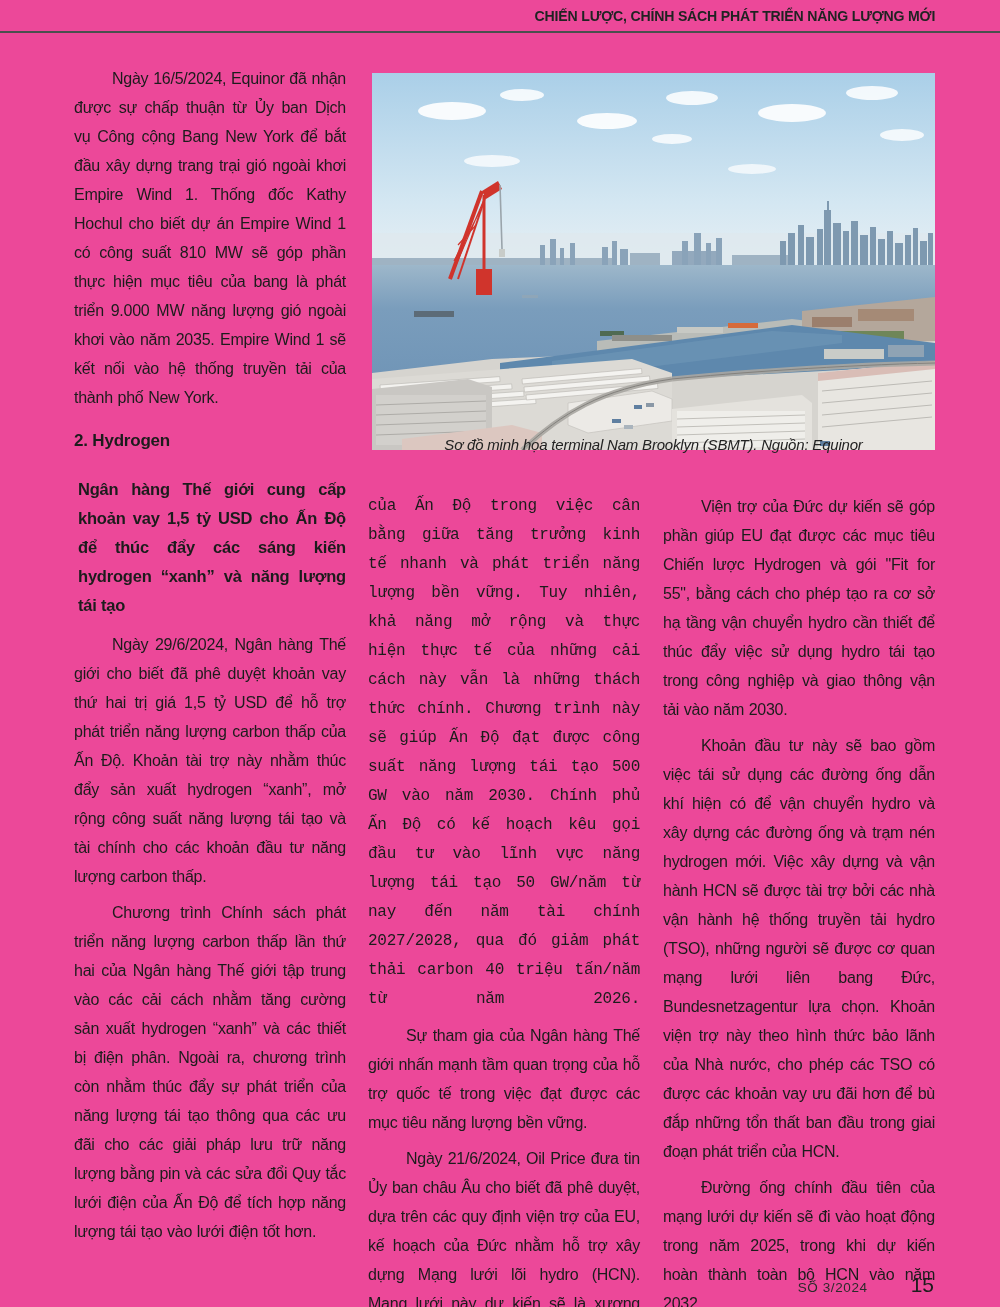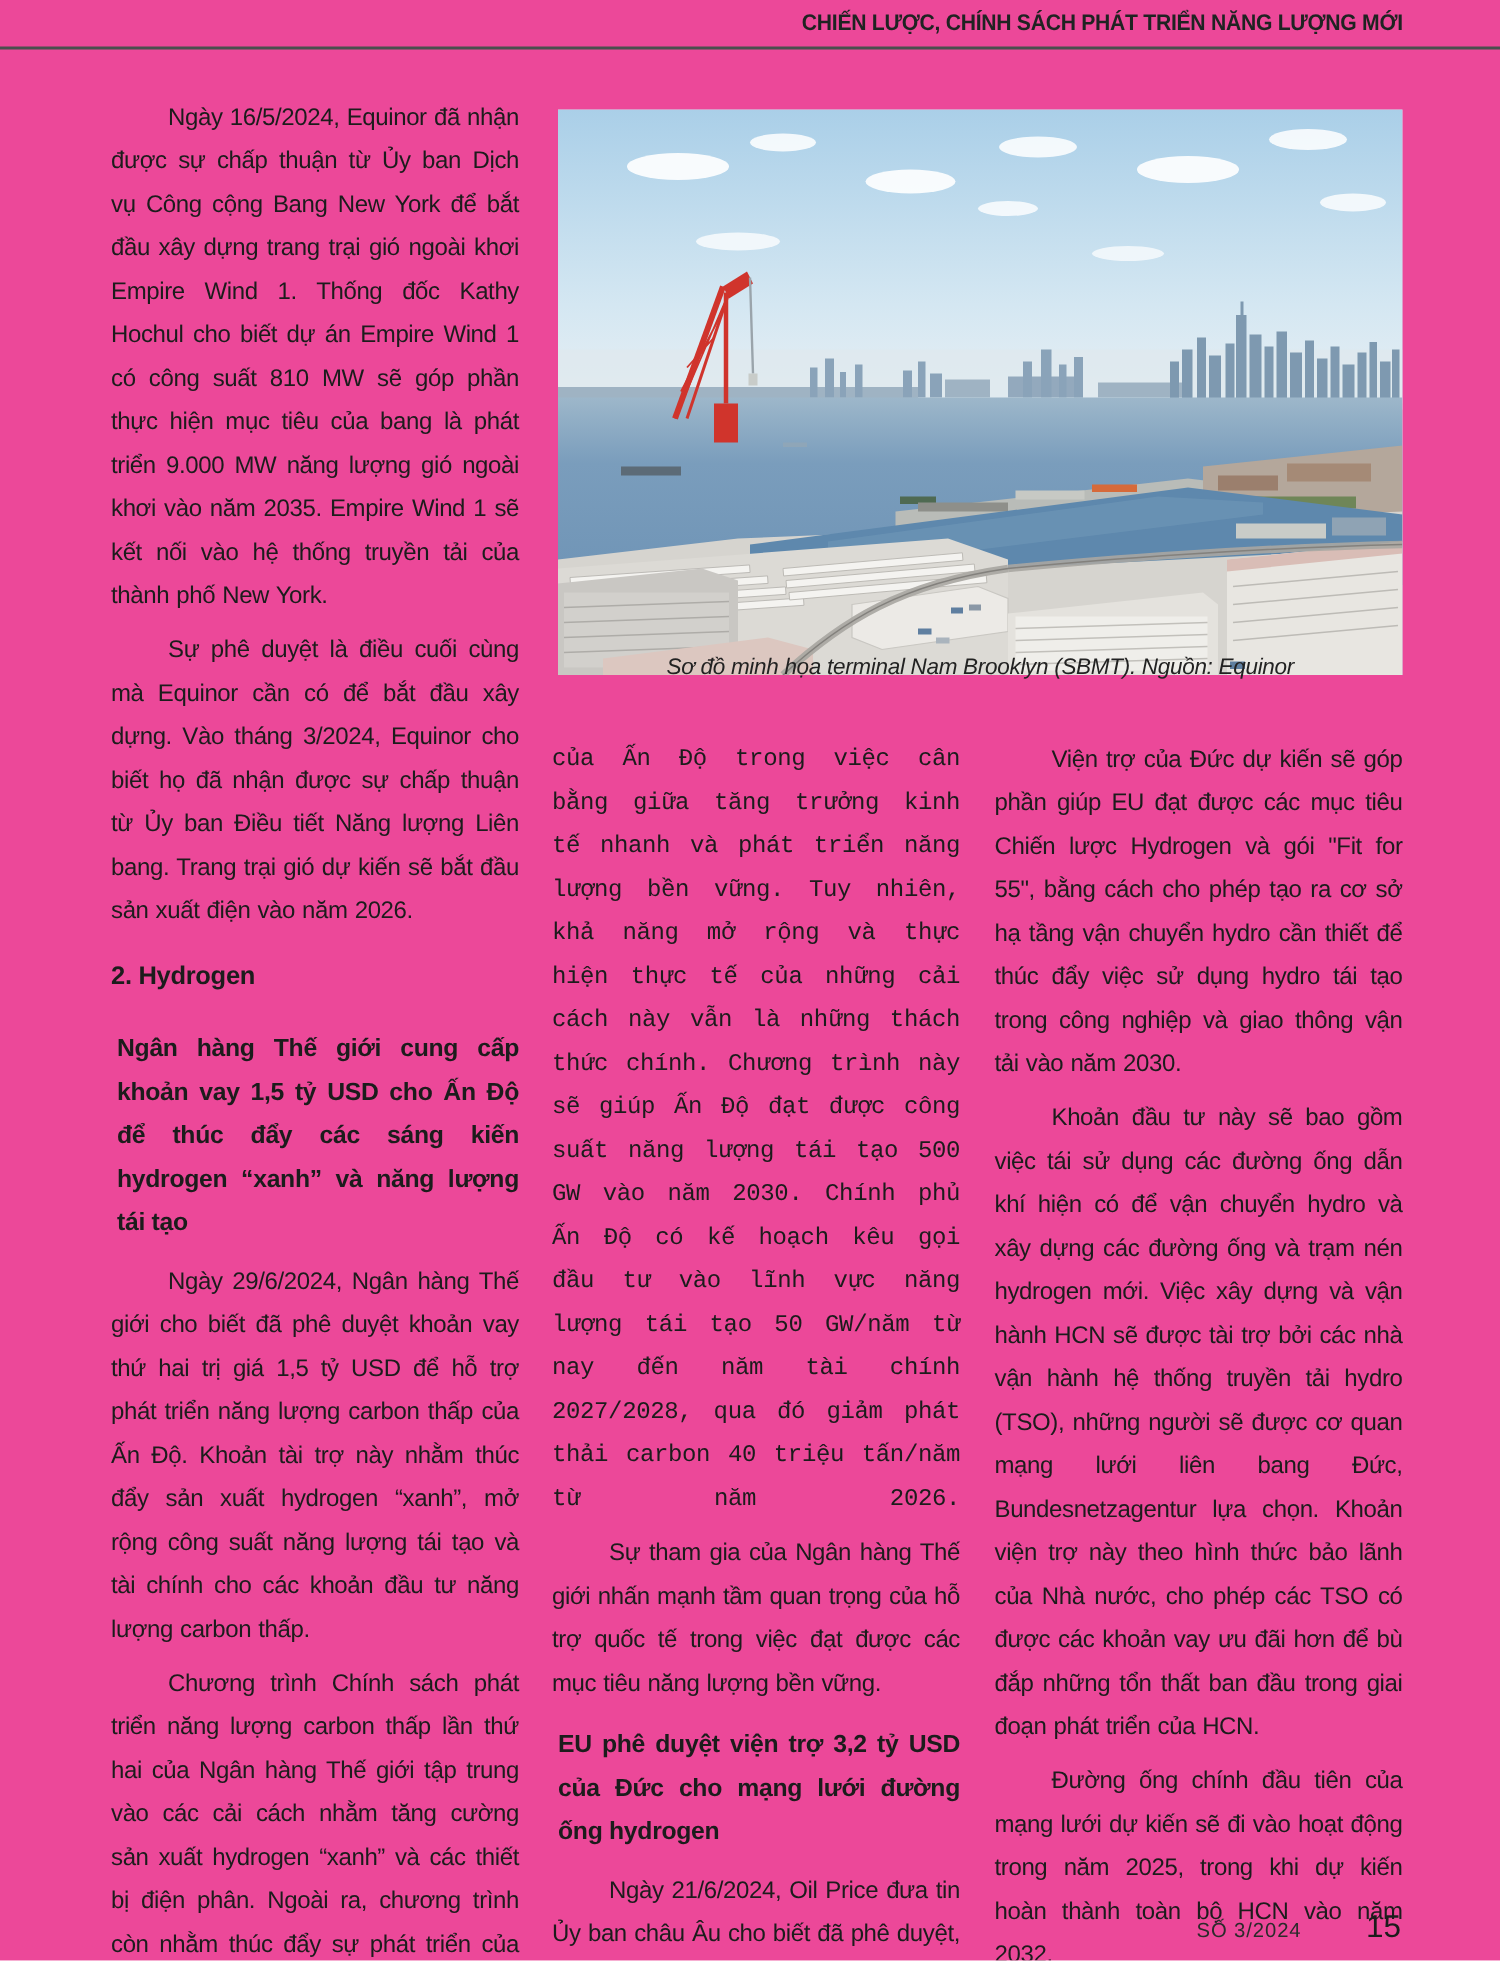--- a/index.html
+++ b/index.html
@@ -226,32 +226,30 @@
         <line x1="128" y1="112" x2="130" y2="176" stroke="#9aa4ab" stroke-width="1.6"></line>
         <rect x="127" y="176" width="6" height="8" fill="#c8ccc9" stroke="none"></rect>
         <line x1="112" y1="196" x2="112" y2="122" stroke-width="3"></line>
       </g>
     </svg>
   </figure>
   <figcaption class="caption">Sơ đồ minh họa terminal Nam Brooklyn (SBMT). Nguồn: Equinor</figcaption>
 
   <div class="col col-left">
     <p class="para indent">Ngày 16/5/2024, Equinor đã nhận được sự chấp thuận từ Ủy ban Dịch vụ Công cộng Bang New York để bắt đầu xây dựng trang trại gió ngoài khơi Empire Wind 1. Thống đốc Kathy Hochul cho biết dự án Empire Wind 1 có công suất 810 MW sẽ góp phần thực hiện mục tiêu của bang là phát triển 9.000 MW năng lượng gió ngoài khơi vào năm 2035. Empire Wind 1 sẽ kết nối vào hệ thống truyền tải của thành phố New York.</p>
-    <p class="para indent">Sự phê duyệt là điều cuối cùng mà Equinor cần có để bắt đầu xây dựng. Vào tháng 3/2024, Equinor cho biết họ đã nhận được sự chấp thuận từ Ủy ban Điều tiết Năng lượng Liên bang. Trang trại gió dự kiến sẽ bắt đầu sản xuất điện vào năm 2026.</p>
     <h3 class="section-heading">2. Hydrogen</h3>
     <h4 class="subheading">Ngân hàng Thế giới cung cấp khoản vay 1,5 tỷ USD cho Ấn Độ để thúc đẩy các sáng kiến hydrogen “xanh” và năng lượng tái tạo</h4>
     <p class="para indent">Ngày 29/6/2024, Ngân hàng Thế giới cho biết đã phê duyệt khoản vay thứ hai trị giá 1,5 tỷ USD để hỗ trợ phát triển năng lượng carbon thấp của Ấn Độ. Khoản tài trợ này nhằm thúc đẩy sản xuất hydrogen “xanh”, mở rộng công suất năng lượng tái tạo và tài chính cho các khoản đầu tư năng lượng carbon thấp.</p>
     <p class="para indent">Chương trình Chính sách phát triển năng lượng carbon thấp lần thứ hai của Ngân hàng Thế giới tập trung vào các cải cách nhằm tăng cường sản xuất hydrogen “xanh” và các thiết bị điện phân. Ngoài ra, chương trình còn nhằm thúc đẩy sự phát triển của năng lượng tái tạo thông qua các ưu đãi cho các giải pháp lưu trữ năng lượng bằng pin và các sửa đổi Quy tắc lưới điện của Ấn Độ để tích hợp năng lượng tái tạo vào lưới điện tốt hơn.</p>
 
   </div>
 
   <div class="col col-mid">
     <p class="para cont-next">của Ấn Độ trong việc cân bằng giữa tăng trưởng kinh tế nhanh và phát triển năng lượng bền vững. Tuy nhiên, khả năng mở rộng và thực hiện thực tế của những cải cách này vẫn là những thách thức chính. Chương trình này sẽ giúp Ấn Độ đạt được công suất năng lượng tái tạo 500 GW vào năm 2030. Chính phủ Ấn Độ có kế hoạch kêu gọi đầu tư vào lĩnh vực năng lượng tái tạo 50 GW/năm từ nay đến năm tài chính 2027/2028, qua đó giảm phát thải carbon 40 triệu tấn/năm từ năm 2026.</p>
     <p class="para indent">Sự tham gia của Ngân hàng Thế giới nhấn mạnh tầm quan trọng của hỗ trợ quốc tế trong việc đạt được các mục tiêu năng lượng bền vững.</p>
-    <h4 class="subheading">EU phê duyệt viện trợ 3,2 tỷ USD của Đức cho mạng lưới đường ống hydrogen</h4>
     <p class="para indent">Ngày 21/6/2024, Oil Price đưa tin Ủy ban châu Âu cho biết đã phê duyệt, dựa trên các quy định viện trợ của EU, kế hoạch của Đức nhằm hỗ trợ xây dựng Mạng lưới lõi hydro (HCN). Mạng lưới này dự kiến sẽ là xương sống của các đường ống vận chuyển hydrogen đường dài ở Đức và là một phần của xương sống hydrogen châu Âu kết nối một số quốc gia thành viên Liên minh châu Âu (EU).</p>
   </div>
 
   <div class="col col-right">
     <p class="para indent">Viện trợ của Đức dự kiến sẽ góp phần giúp EU đạt được các mục tiêu Chiến lược Hydrogen và gói "Fit for 55", bằng cách cho phép tạo ra cơ sở hạ tầng vận chuyển hydro cần thiết để thúc đẩy việc sử dụng hydro tái tạo trong công nghiệp và giao thông vận tải vào năm 2030.</p>
     <p class="para indent">Khoản đầu tư này sẽ bao gồm việc tái sử dụng các đường ống dẫn khí hiện có để vận chuyển hydro và xây dựng các đường ống và trạm nén hydrogen mới. Việc xây dựng và vận hành HCN sẽ được tài trợ bởi các nhà vận hành hệ thống truyền tải hydro (TSO), những người sẽ được cơ quan mạng lưới liên bang Đức, Bundesnetzagentur lựa chọn. Khoản viện trợ này theo hình thức bảo lãnh của Nhà nước, cho phép các TSO có được các khoản vay ưu đãi hơn để bù đắp những tổn thất ban đầu trong giai đoạn phát triển của HCN.</p>
     <p class="para indent">Đường ống chính đầu tiên của mạng lưới dự kiến sẽ đi vào hoạt động trong năm 2025, trong khi dự kiến hoàn thành toàn bộ HCN vào năm 2032.</p>
 
   </div>
 

